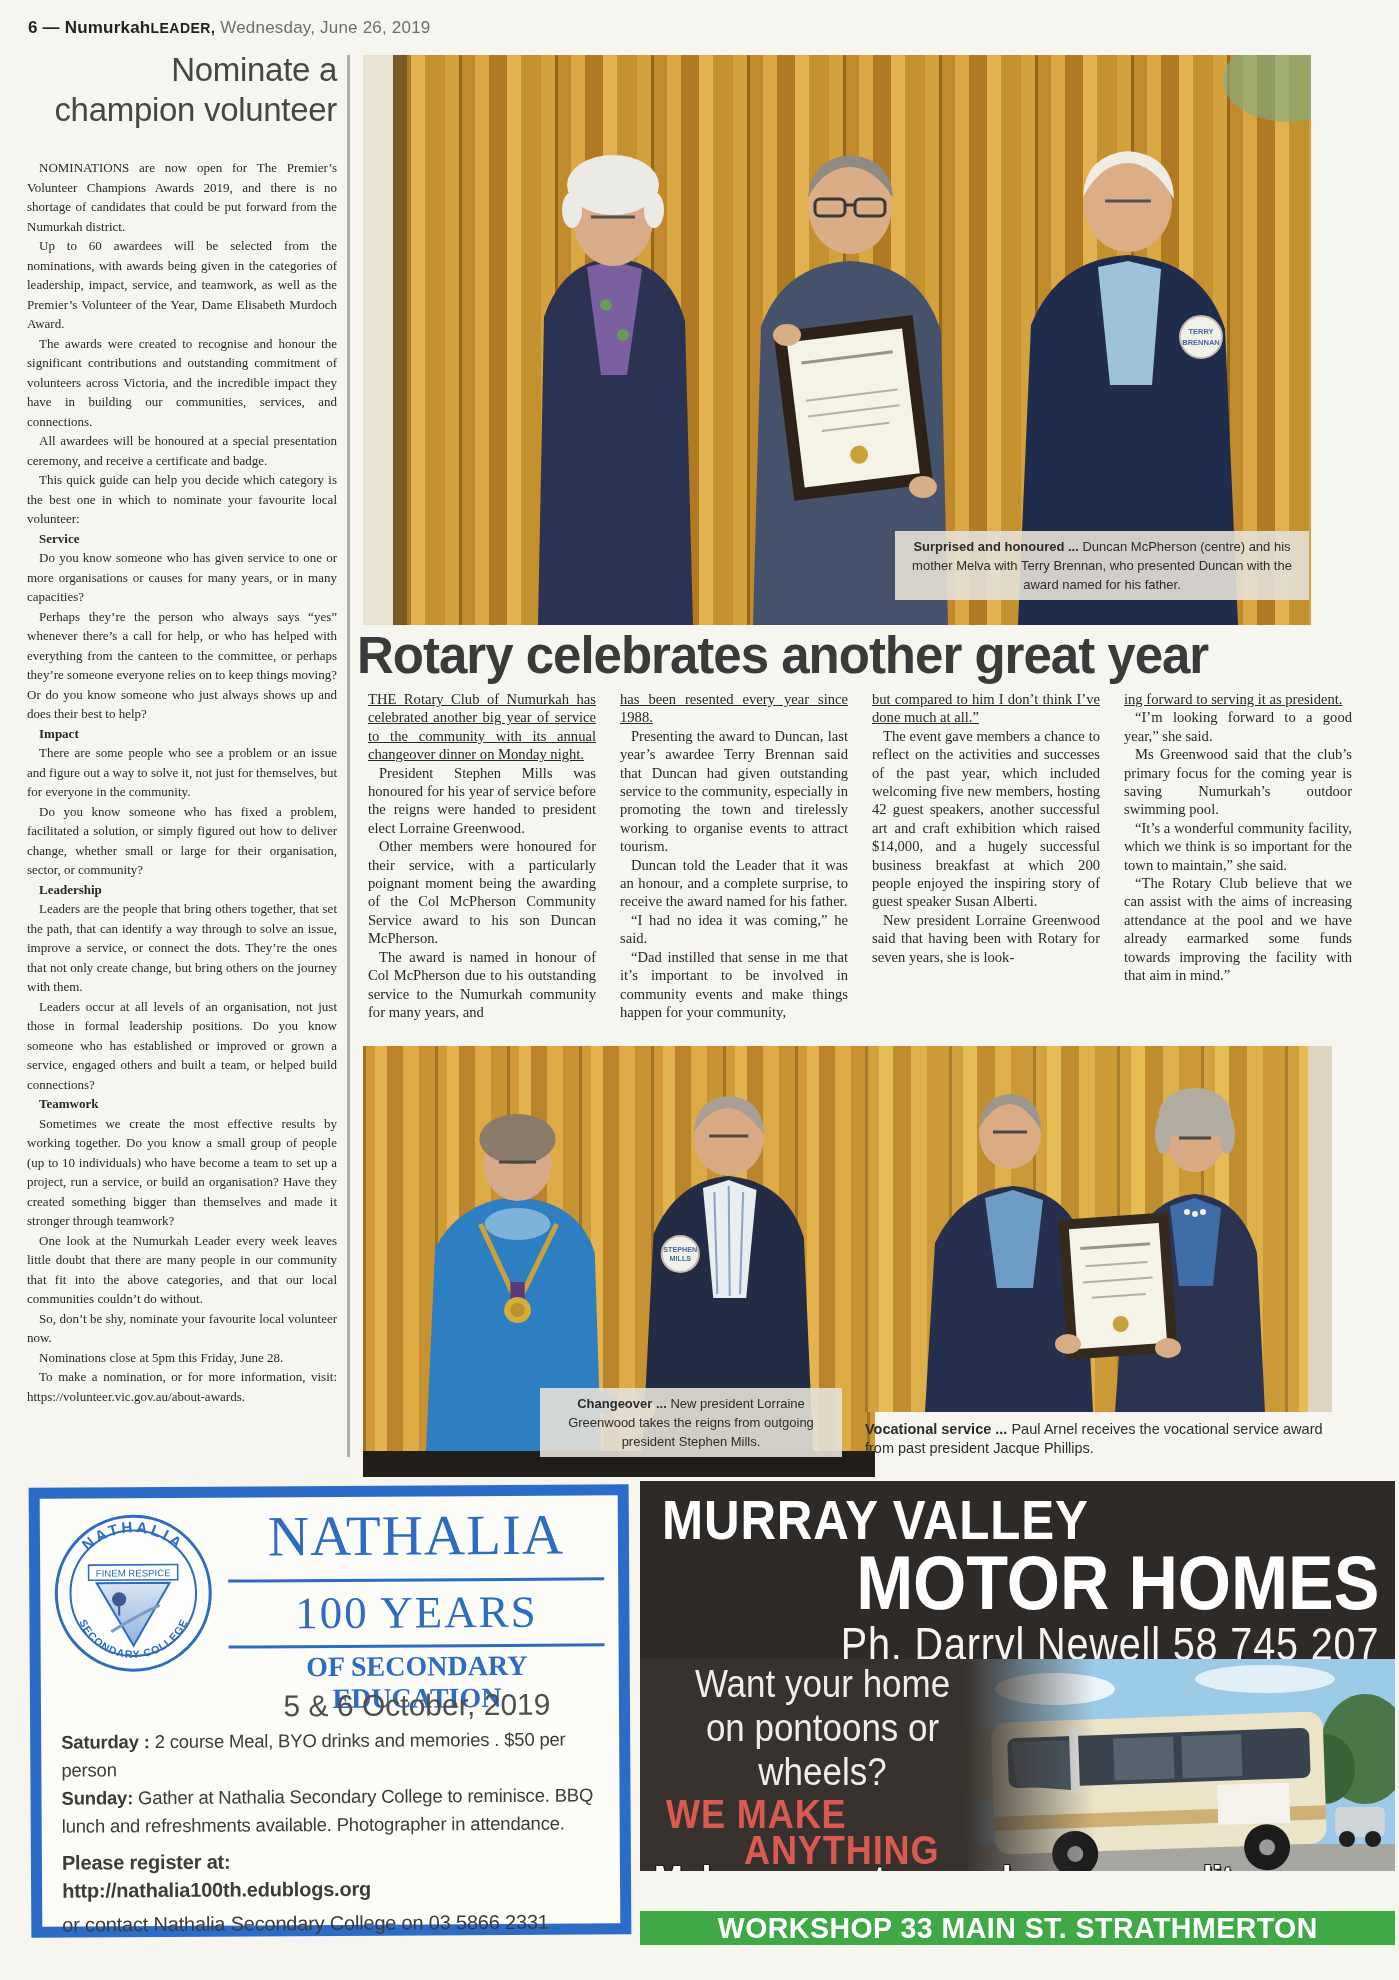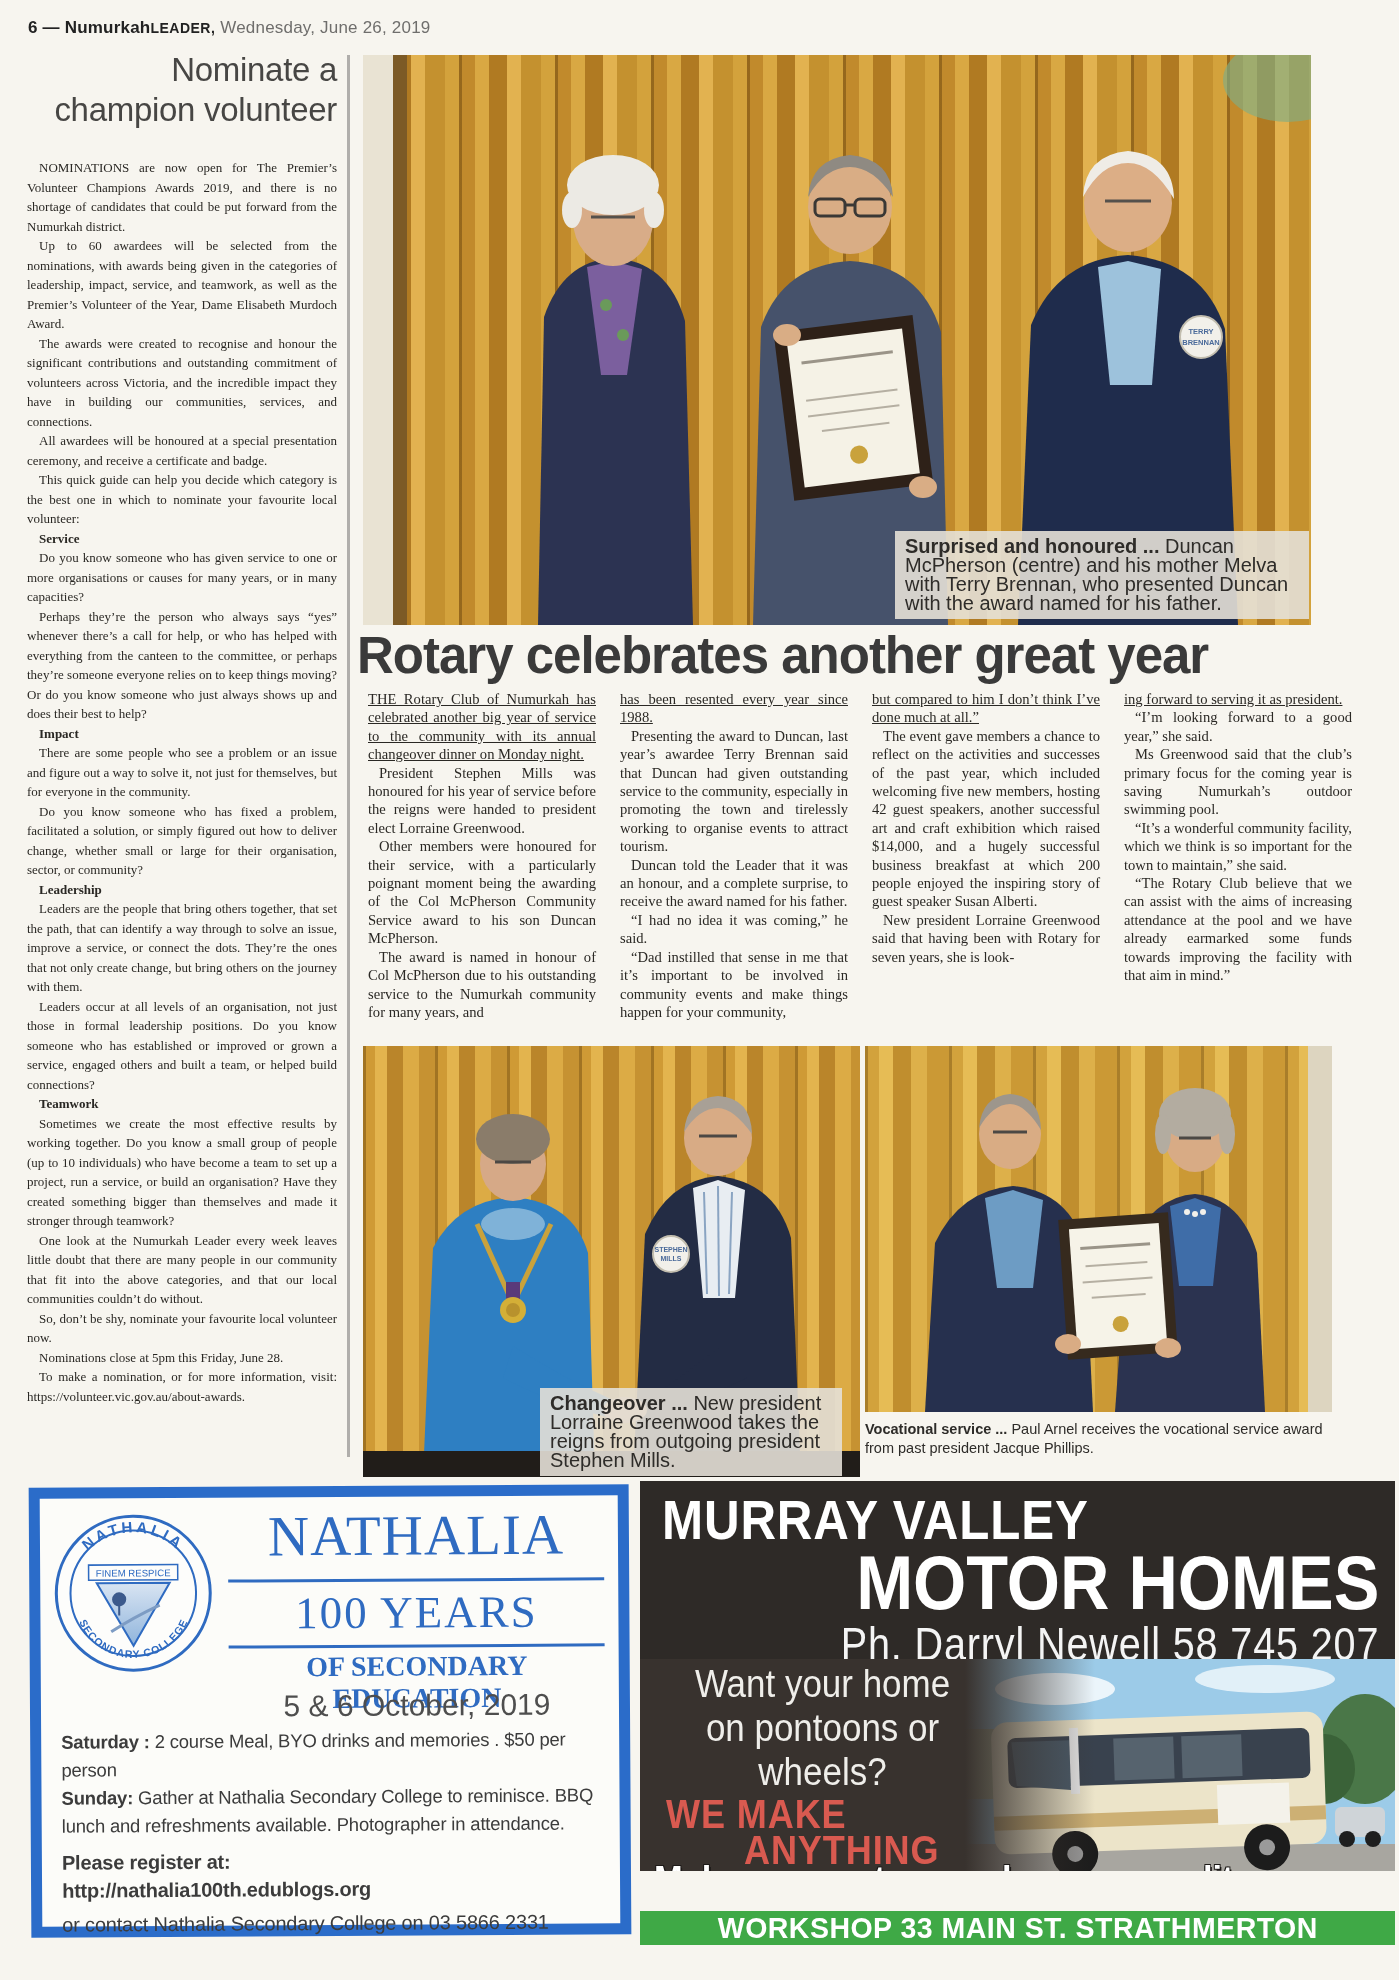--- a/index.html
+++ b/index.html
@@ -19,27 +19,27 @@
   .nom .body p{margin:0;text-indent:12px;}
   .nom .body p.hd{font-weight:bold;text-indent:12px;}
   .vrule{left:347px;top:55px;width:3px;height:1402px;background:#b0aeab;}
   
   .photo{overflow:hidden;}
   .wood1{background:
     repeating-linear-gradient(90deg, rgba(84,52,6,.40) 0 3px, rgba(0,0,0,0) 3px 96px),
     repeating-linear-gradient(90deg,#c18a2c 0 16px,#d9a843 16px 30px,#b07a22 30px 48px,#e2b250 48px 62px,#c4912f 62px 82px,#d3a23c 82px 96px);}
   .wood2{background:
     repeating-linear-gradient(90deg, rgba(92,58,8,.40) 0 3px, rgba(0,0,0,0) 3px 72px),
-    repeating-linear-gradient(90deg,#cf9a35 0 12px,#e3b44e 12px 24px,#ba852a 24px 40px,#dcab45 40px 56px,#c69232 56px 72px);}
+    repeating-linear-gradient(90deg,#cf9a35 0 12px,#e3b44e 12px 24px,#ba852a 24px 40px,#dcab45 40px 56px,#c69232 56px 72px); padding-left: 15px;}
   .wood3{background:
     repeating-linear-gradient(90deg, rgba(92,58,8,.35) 0 3px, rgba(0,0,0,0) 3px 84px),
     repeating-linear-gradient(90deg,#d2a23c 0 14px,#e6bc55 14px 28px,#c08e2e 28px 46px,#ddb04a 46px 62px,#cb9935 62px 84px);}
   .photo svg{position:absolute;left:0;top:0;width:100%;height:100%;}
   .cap-ov{position:absolute;background:rgba(228,224,215,.9);padding:6px 10px;box-sizing:border-box;
-          font-size:20px;line-height:19px;color:#2e2c29;text-align:left;}
+          font-size:13px;line-height:19px;color:#2e2c29;text-align:center;}
   .cap-ov .lead,.cap-under .lead{font-weight:bold;}
   .cap-under{font-size:14.5px;line-height:19px;color:#2e2c29;}
   
   .headline{left:357px;top:626px;margin:0;font-size:51px;font-weight:700;color:#3a3a3a;
             letter-spacing:-1px;white-space:nowrap;}
   .col{top:690px;font-family:"Liberation Serif",serif;font-size:14.6px;line-height:18.4px;
        color:#2a2824;text-align:justify;}
   .col p{margin:0;text-indent:11px;}
   .col p.cont{text-indent:0;text-decoration:underline;}
   .c1{left:368px;width:228px;} .c2{left:620px;width:228px;}

